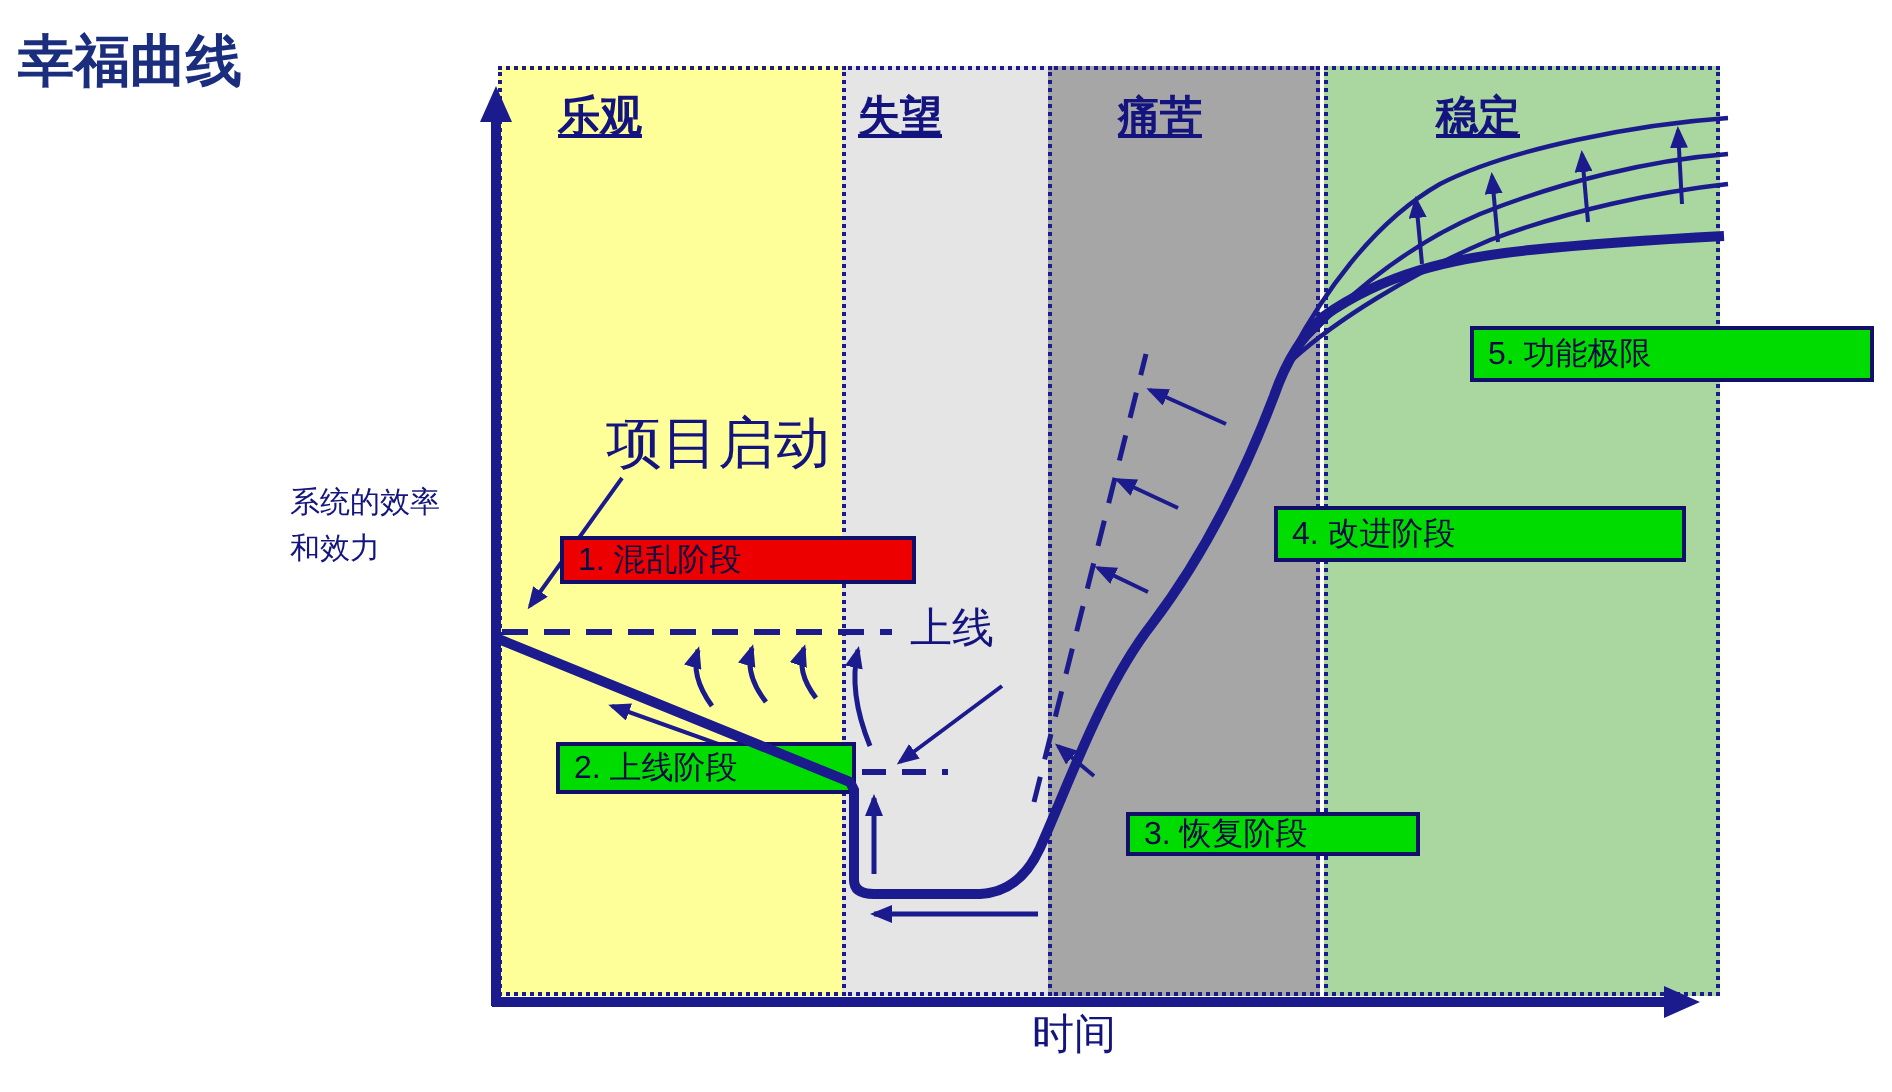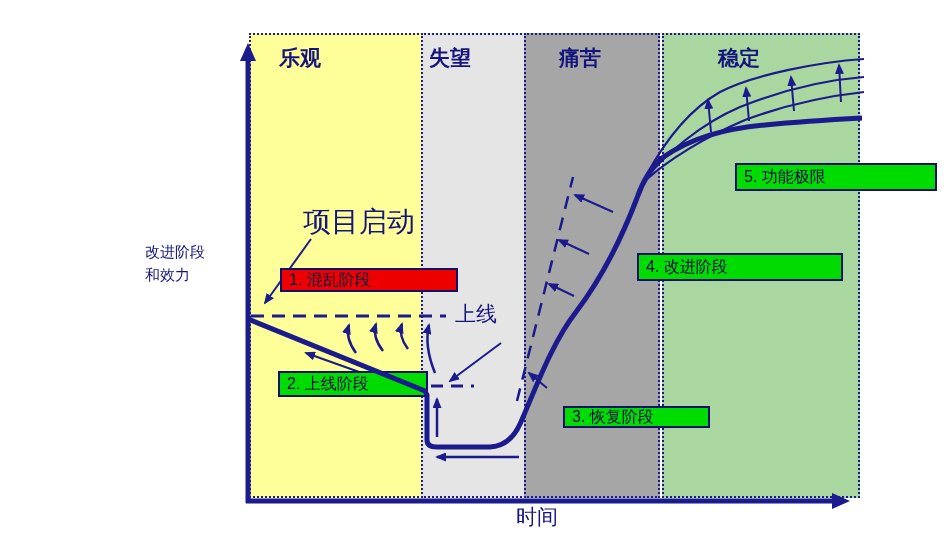--- a/index.html
+++ b/index.html
@@ -4,21 +4,21 @@
 <style>
   html,body{margin:0;padding:0;background:#ffffff;}
   body{width:946px;height:546px;position:relative;overflow:hidden;
        font-family:"Liberation Sans","DejaVu Sans",sans-serif;}
   .stage{position:absolute;left:0;top:0;width:946px;height:546px;}
 
   
   .band{position:absolute;top:33px;height:465px;box-sizing:border-box;
         border:2px dotted #1B1B8E;z-index:1;}
   .band-label{display:block;font-weight:bold;font-size:21px;color:#14147E;
-              padding-top:9px;white-space:nowrap;}
+              padding-top:9px;white-space:nowrap;text-decoration:underline;}
   .band-yellow{left:249px;width:178px;background:#FFFF99;}
   .band-yellow .band-label{padding-left:28px;}
   .band-blue{left:421px;width:112px;background:#e5e5e5;}
   .band-blue .band-label{padding-left:6px;}
   .band-gray{left:524px;width:136px;background:#A6A6A6;}
   .band-gray .band-label{padding-left:33px;}
   .band-green{left:662px;width:198px;background:#AAD6A0;}
   .band-green .band-label{padding-left:54px;}
 
   
@@ -126,21 +126,22 @@
   <div class="pbox pbox-green pbox5">
     <span>5. 功能极限</span>
   </div>
 
   <svg class="ovl ovl-over" viewBox="0 0 946 546">
     <path d="M248,319 L425,391 L427,395 L427,440 Q427,447 437,447 L490,447 Q510,446 520,424
              C534,393 551,344 576,312 C601,279 621,240 637,198 Q646,172 662,158
              C692,137 725,129 765,125 C805,121 843,119 862,118" stroke="#1B1B8E" stroke-width="5" fill="none"></path>
   </svg>
 
+  <div class="lbl title">幸福曲线</div>
   <div class="lbl ylabel">
-    <span>改进阶段</span><br>
+    <span>系统的效率</span><br>
     <span>和效力</span>
   </div>
   <div class="lbl proj-launch">项目启动</div>
   <div class="lbl go-live">上线</div>
   <div class="lbl xlabel">时间</div>
 
 </div>
 
 </body></html>

